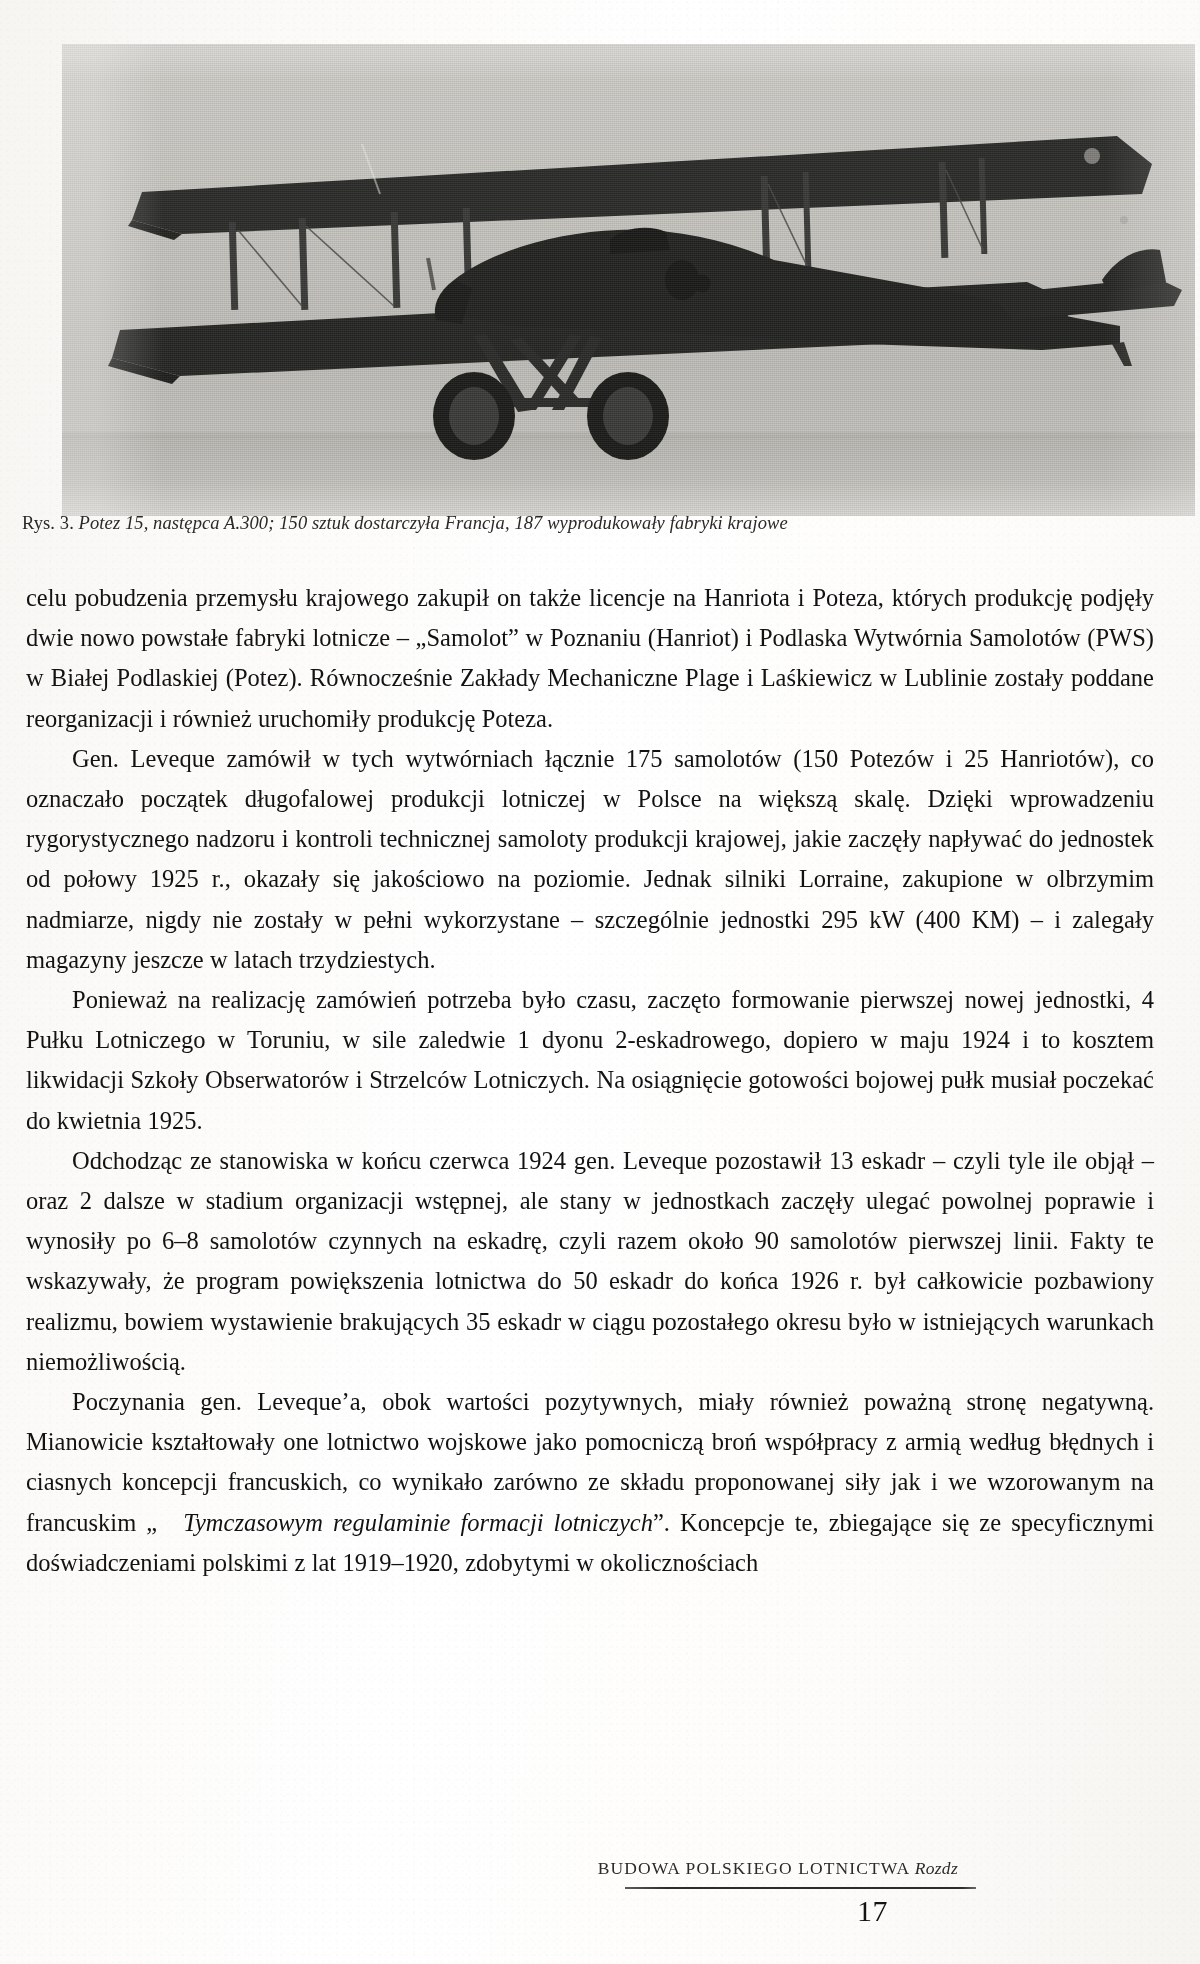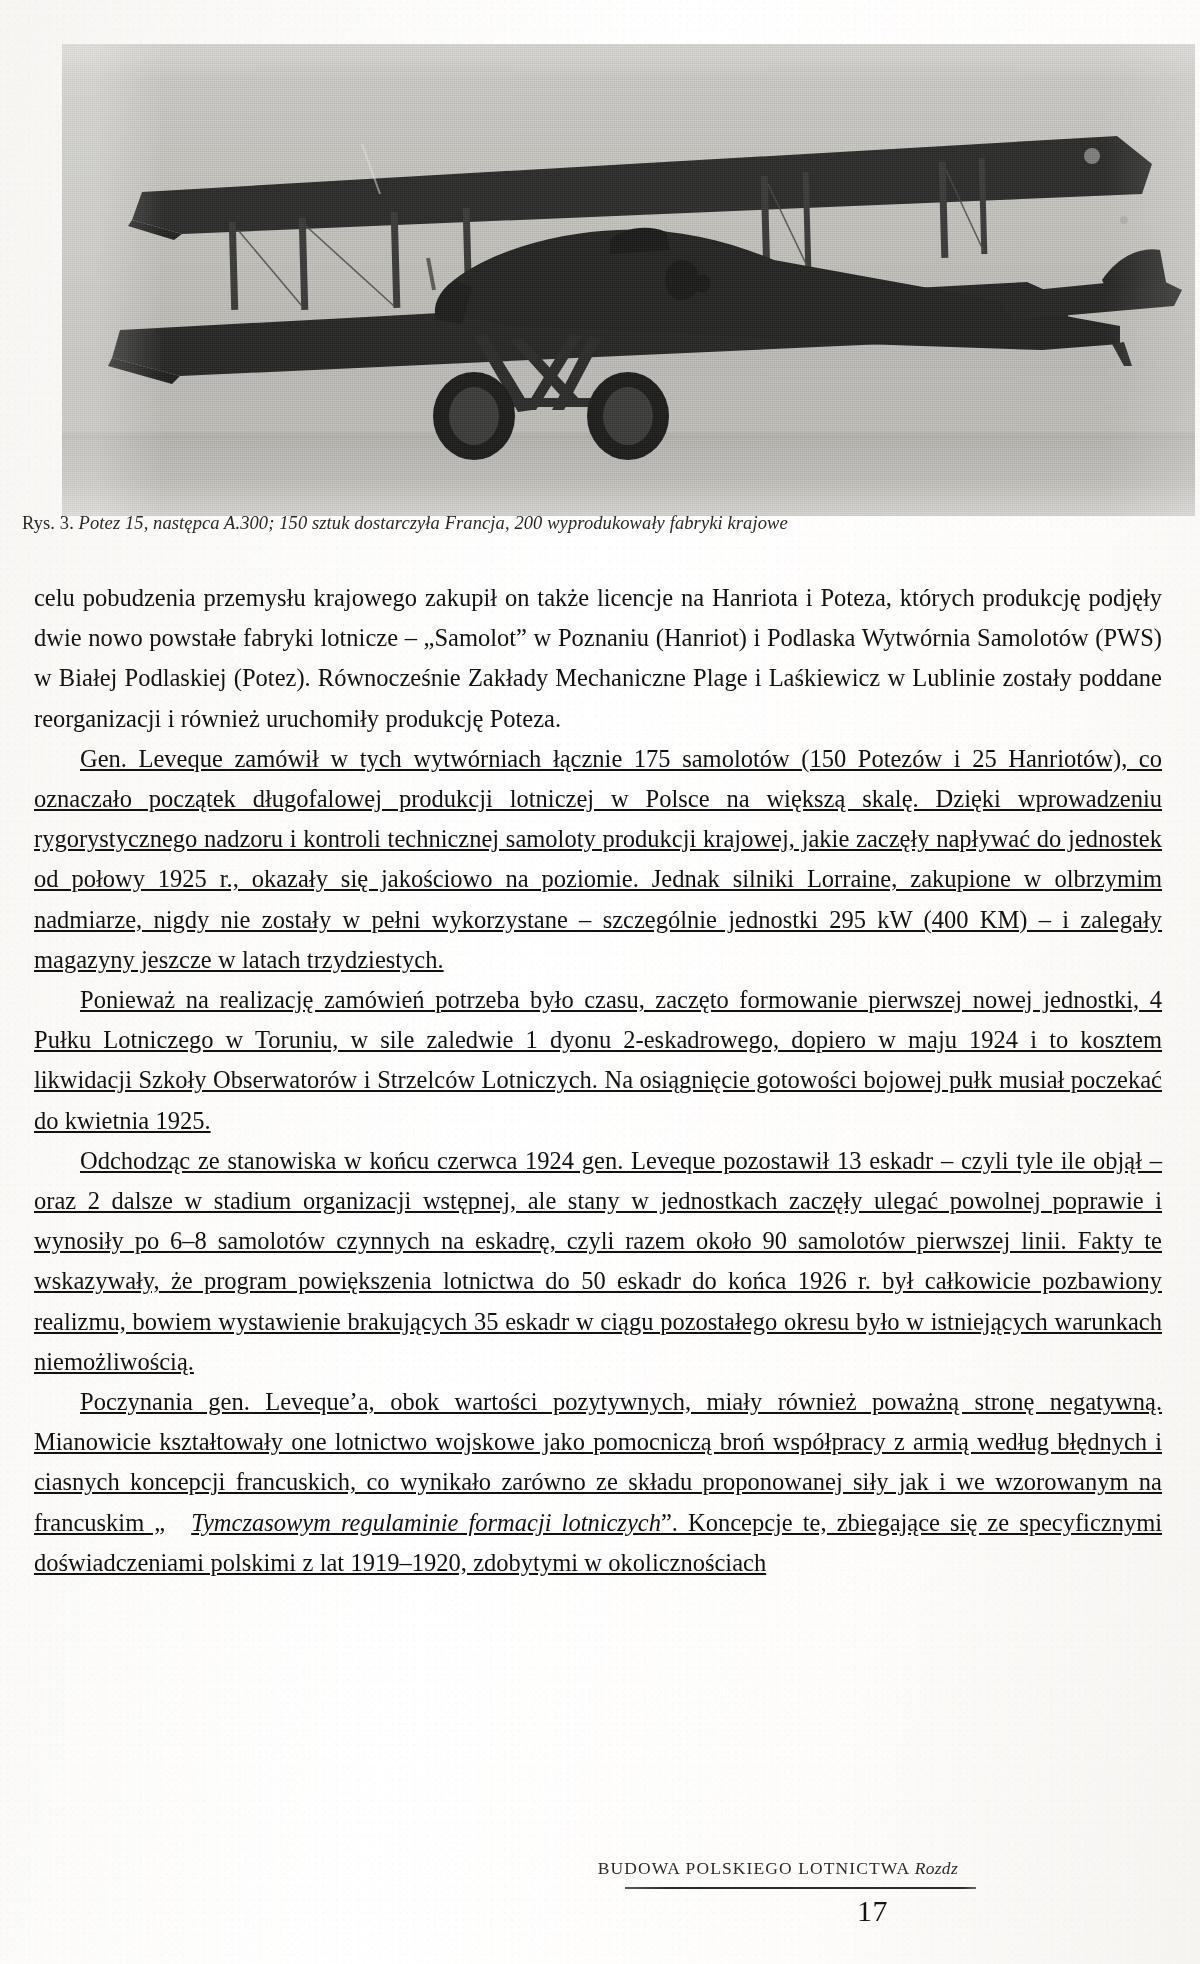--- a/index.html
+++ b/index.html
@@ -93,35 +93,35 @@
   }
   .caption .cap-num {
     font-style: normal;
     font-variant: normal;
     margin-top: 20px;
   }
 
   
   .body-col {
     position: absolute;
-    left: 34px;
+    left: 26px;
     top: 578px;
     width: 1128px;
   }
   p.para {
     margin: 0;
     text-align: justify;
     text-justify: inter-word;
     font-size: 24.5px;
     line-height: 40.2px;
     color: #121212;
     hyphens: none;
     word-spacing: 0.2px;
   }
-  p.indent { text-indent: 46px; text-decoration: underline; }
+  p.indent { text-indent: 46px; }
   p.noindent { text-indent: 0; }
   .it { font-style: italic; margin-left: 26px; }
 
   
   .footer {
     position: absolute;
     left: 0;
     top: 1858px;
     width: 976px;
     height: 106px;
@@ -251,21 +251,21 @@
       <circle cx="1062" cy="176" r="4" fill="#9e9c98" opacity="0.45"></circle>
     </svg>
 
     <div class="halftone"></div>
     <div class="photo-vignette"></div>
   </div>
 </figure>
 
 <figcaption class="caption">
   <span class="cap-num">Rys. 3.</span>
-  <span>Potez 15, następca A.300; 150 sztuk dostarczyła Francja, 200 wyprodukowały fabryki krajowe</span>
+  <span>Potez 15, następca A.300; 150 sztuk dostarczyła Francja, 187 wyprodukowały fabryki krajowe</span>
 </figcaption>
 
 <div class="body-col">
 
   <p class="para noindent">celu pobudzenia przemysłu krajowego zakupił on także licencje na Hanriota i Poteza, których produkcję podjęły dwie nowo powstałe fabryki lotnicze – „Samolot” w Poznaniu (Hanriot) i Podlaska Wytwórnia Samolotów (PWS) w Białej Podlaskiej (Potez). Równocześnie Zakłady Mechaniczne Plage i Laśkiewicz w Lublinie zostały poddane reorganizacji i również uruchomiły produkcję Poteza.</p>
 
   <p class="para indent">Gen. Leveque zamówił w tych wytwórniach łącznie 175 samolotów (150 Potezów i 25 Hanriotów), co oznaczało początek długofalowej produkcji lotniczej w Polsce na większą skalę. Dzięki wprowadzeniu rygorystycznego nadzoru i kontroli technicznej samoloty produkcji krajowej, jakie zaczęły napływać do jednostek od połowy 1925 r., okazały się jakościowo na poziomie. Jednak silniki Lorraine, zakupione w olbrzymim nadmiarze, nigdy nie zostały w pełni wykorzystane – szczególnie jednostki 295 kW (400 KM) – i zalegały magazyny jeszcze w latach trzydziestych.</p>
 
   <p class="para indent">Ponieważ na realizację zamówień potrzeba było czasu, zaczęto formowanie pierwszej nowej jednostki, 4 Pułku Lotniczego w Toruniu, w sile zaledwie 1 dyonu 2-eskadrowego, dopiero w maju 1924 i to kosztem likwidacji Szkoły Obserwatorów i Strzelców Lotniczych. Na osiągnięcie gotowości bojowej pułk musiał poczekać do kwietnia 1925.</p>
 

